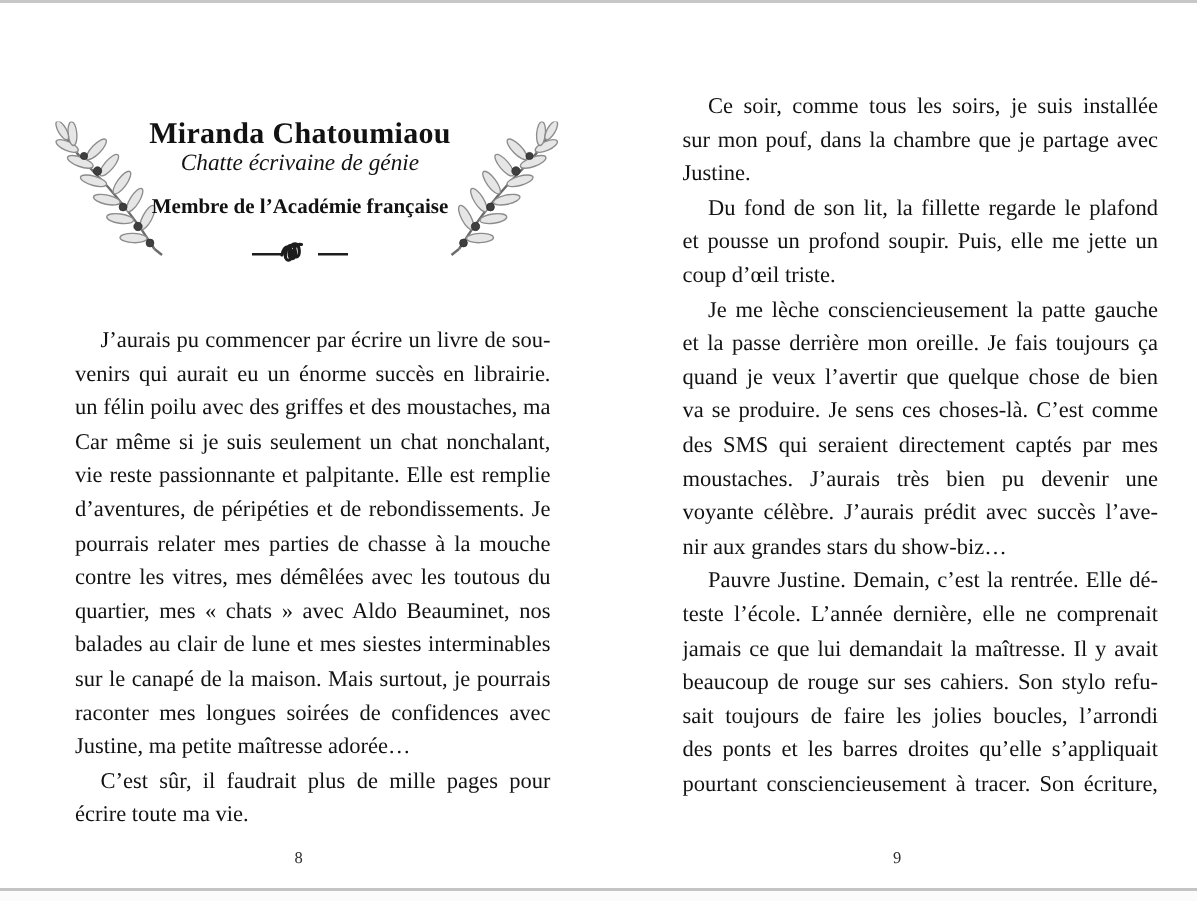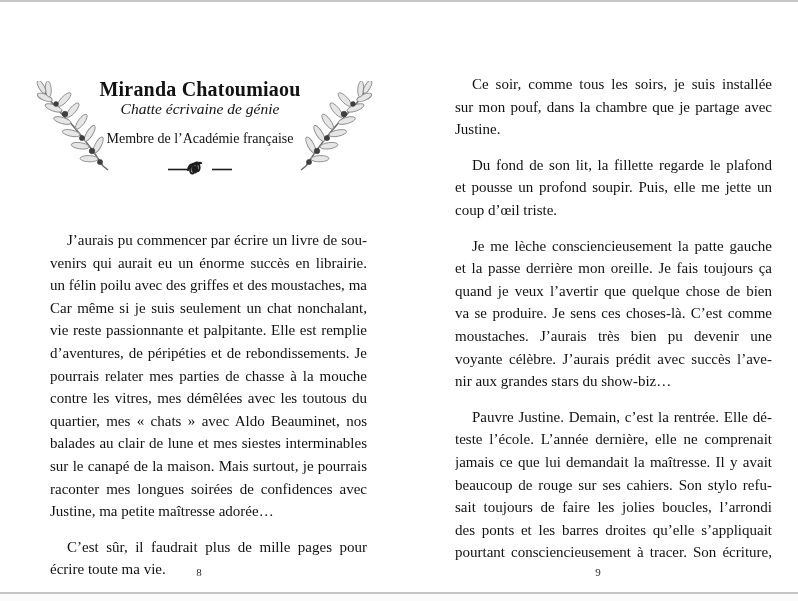--- a/index.html
+++ b/index.html
@@ -30,21 +30,21 @@
     position: absolute; left: 36px; top: 78px; width: 328px;
     text-align: center;
   }
   .author {
     font-size: 20px; font-weight: bold; letter-spacing: 0.2px; line-height: 22px;
   }
   .subtitle {
     font-style: italic; font-size: 15.5px; line-height: 18px;
   }
   .affiliation {
-    font-weight: normal; font-size: 14px; margin-top: 12px; line-height: 17px;
+    font-weight: bold; font-size: 14px; margin-top: 12px; line-height: 17px;
   }
   .divider-wrap { margin-top: 13px; }
 
   .branch {
     position: absolute; width: 74px; height: 90px;
   }
   .branch-left  { left: 35px;  top: 81px; }
   .branch-right { left: 300px; top: 81px; transform: scaleX(-1); }
 
   
@@ -57,21 +57,21 @@
   .bodycol-left  { left: 50px;  top: 216px; }
   .bodycol-right { left: 455px; top: 60px; }
 
   .line {
     text-align: justify;
     text-align-last: justify;
     -moz-text-align-last: justify;
     height: 22.6px;
     overflow: hidden;
   }
-  .line.indent { text-indent: 17px; margin-top: 13px; }
+  .line.indent { text-indent: 17px; }
   .line.para-end { text-align-last: left; -moz-text-align-last: left; }
 
   .pagenum {
     position: absolute; top: 566px; width: 40px;
     text-align: center; font-size: 11px; color: #2e2e2e;
   }
   .pagenum-left  { left: 179px; }
   .pagenum-right { left: 578px; }
 </style>
 </head>
@@ -222,20 +222,21 @@
       <div class="line indent">Ce soir, comme tous les soirs, je suis installée</div>
       <div class="line">sur mon pouf, dans la chambre que je partage avec</div>
       <div class="line para-end">Justine.</div>
       <div class="line indent">Du fond de son lit, la fillette regarde le plafond</div>
       <div class="line">et pousse un profond soupir. Puis, elle me jette un</div>
       <div class="line para-end">coup d’œil triste.</div>
       <div class="line indent">Je me lèche consciencieusement la patte gauche</div>
       <div class="line">et la passe derrière mon oreille. Je fais toujours ça</div>
       <div class="line">quand je veux l’avertir que quelque chose de bien</div>
       <div class="line">va se produire. Je sens ces choses-là. C’est comme</div>
+      <div class="line">des SMS qui seraient directement captés par mes</div>
       <div class="line">moustaches. J’aurais très bien pu devenir une</div>
       <div class="line">voyante célèbre. J’aurais prédit avec succès l’ave-</div>
       <div class="line para-end">nir aux grandes stars du show-biz…</div>
       <div class="line indent">Pauvre Justine. Demain, c’est la rentrée. Elle dé-</div>
       <div class="line">teste l’école. L’année dernière, elle ne comprenait</div>
       <div class="line">jamais ce que lui demandait la maîtresse. Il y avait</div>
       <div class="line">beaucoup de rouge sur ses cahiers. Son stylo refu-</div>
       <div class="line">sait toujours de faire les jolies boucles, l’arrondi</div>
       <div class="line">des ponts et les barres droites qu’elle s’appliquait</div>
       <div class="line">pourtant consciencieusement à tracer. Son écriture,</div>

